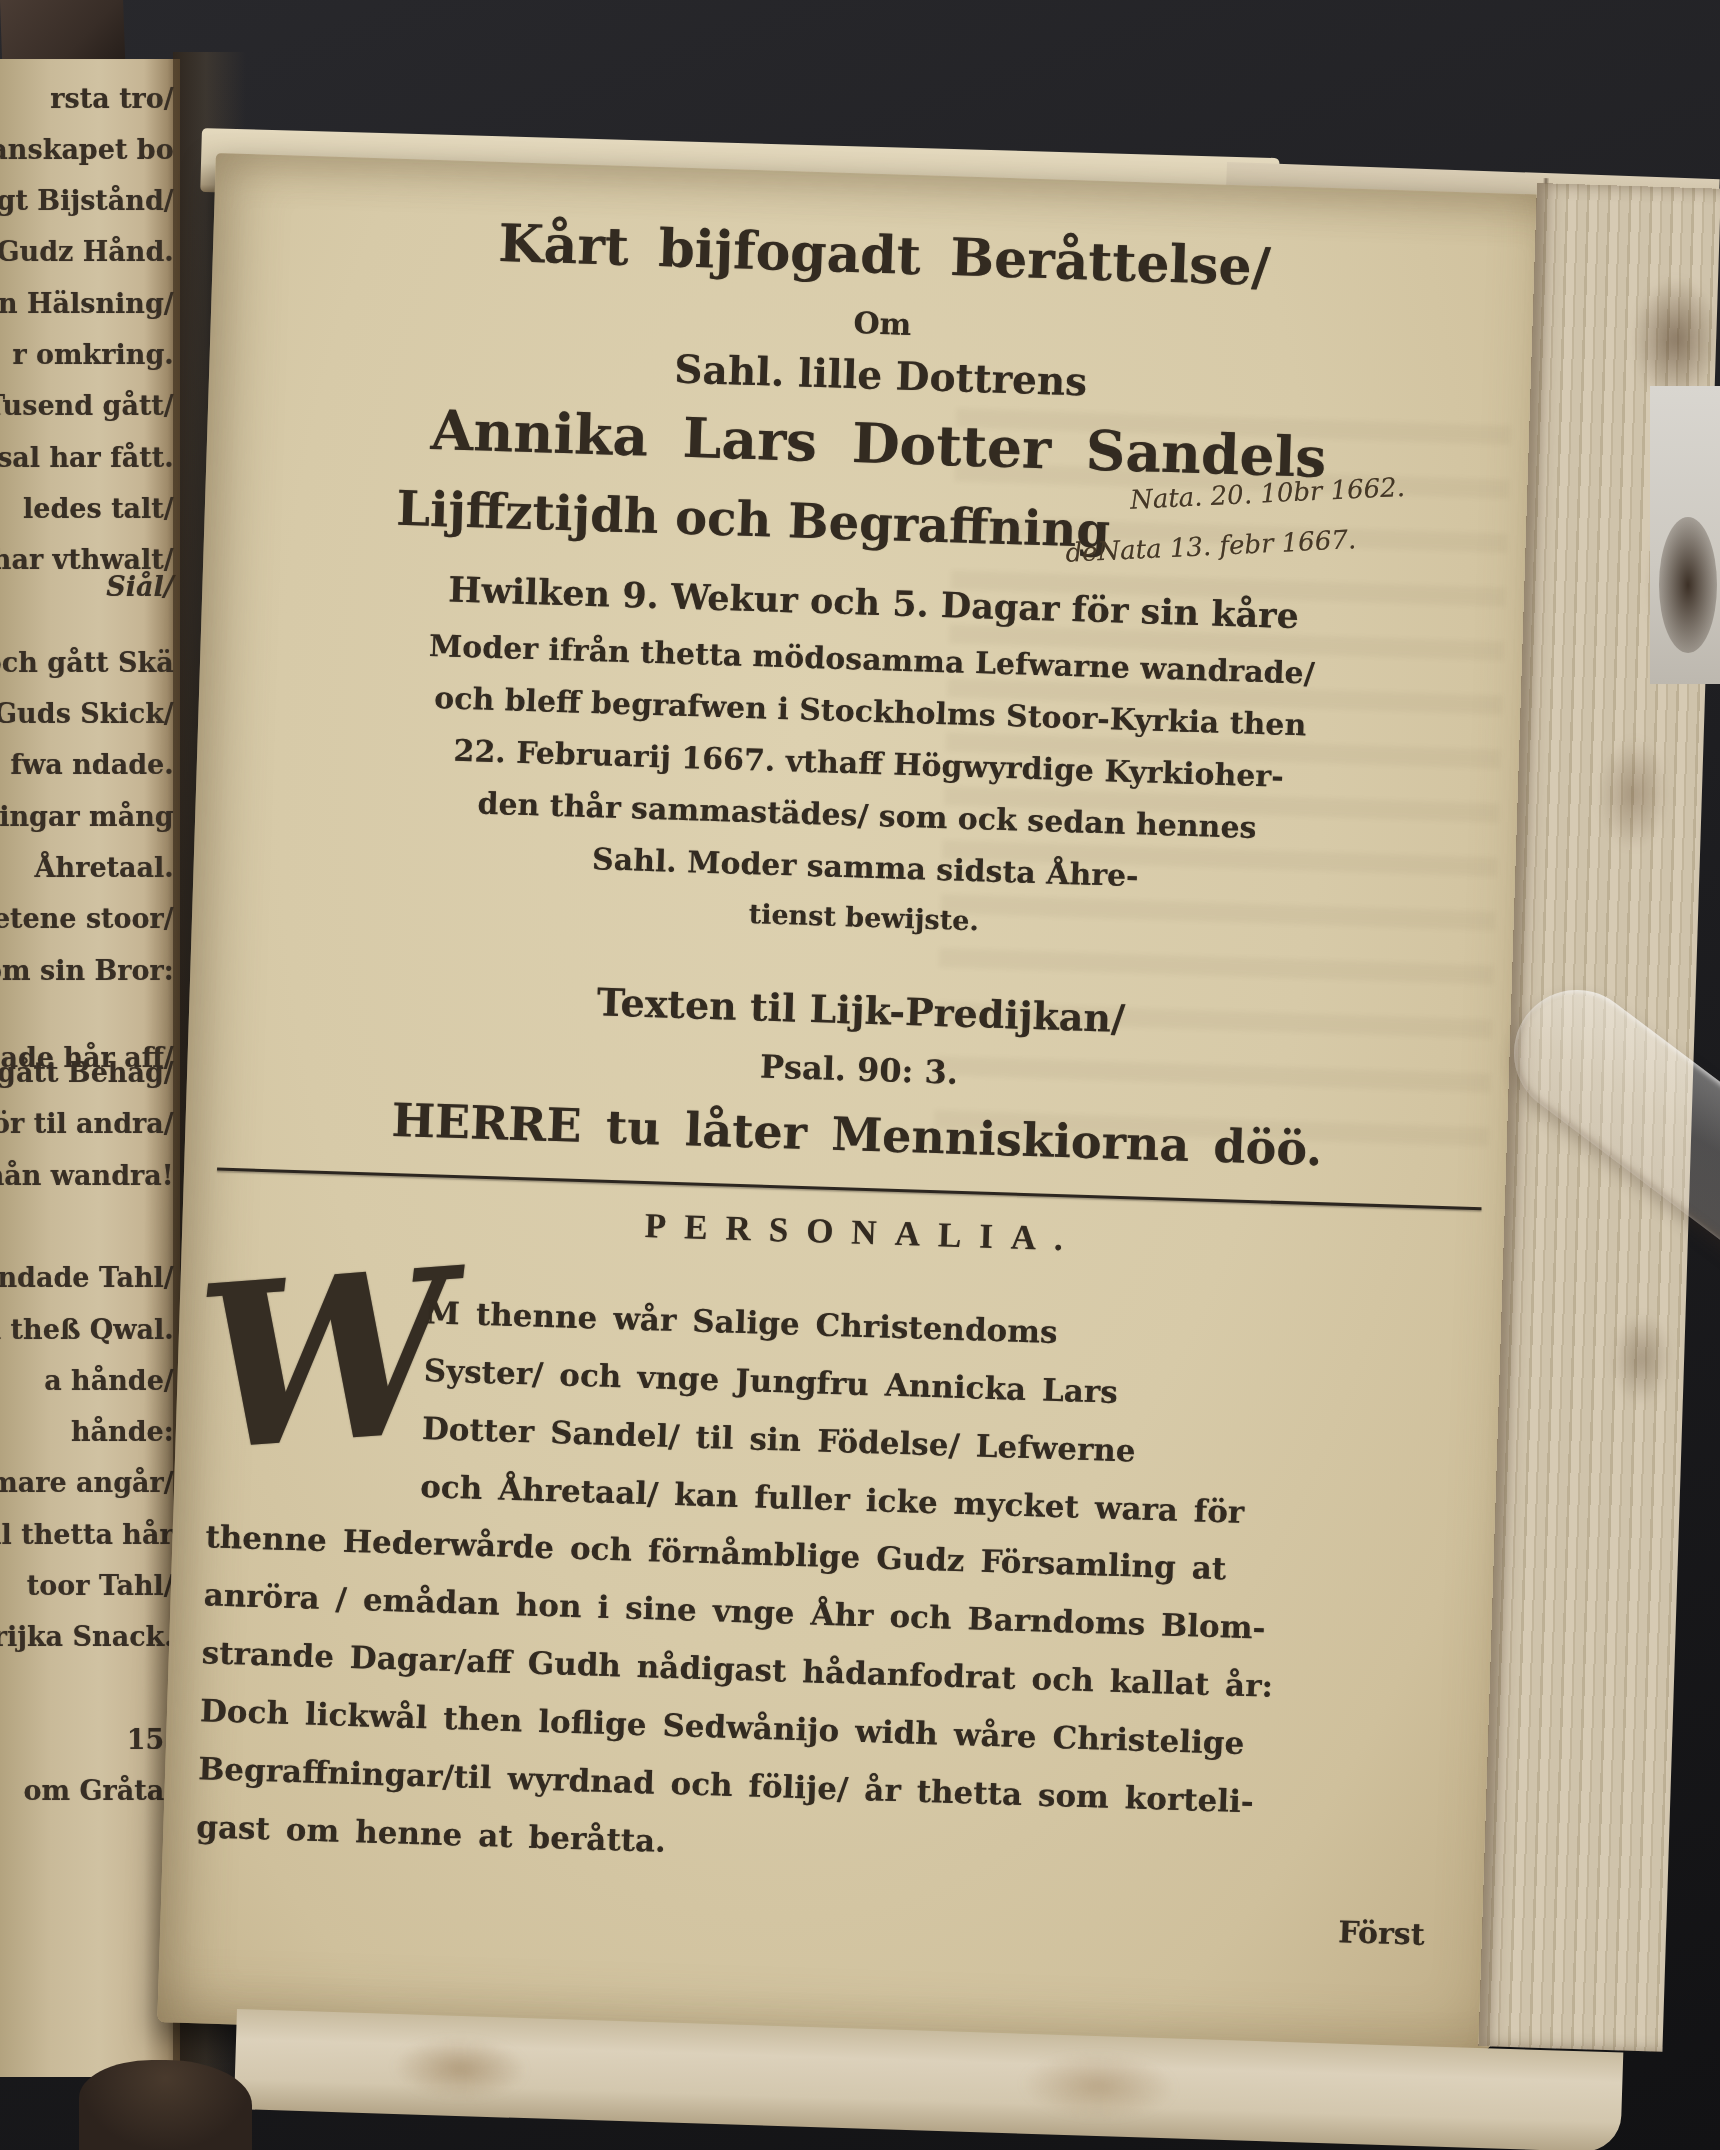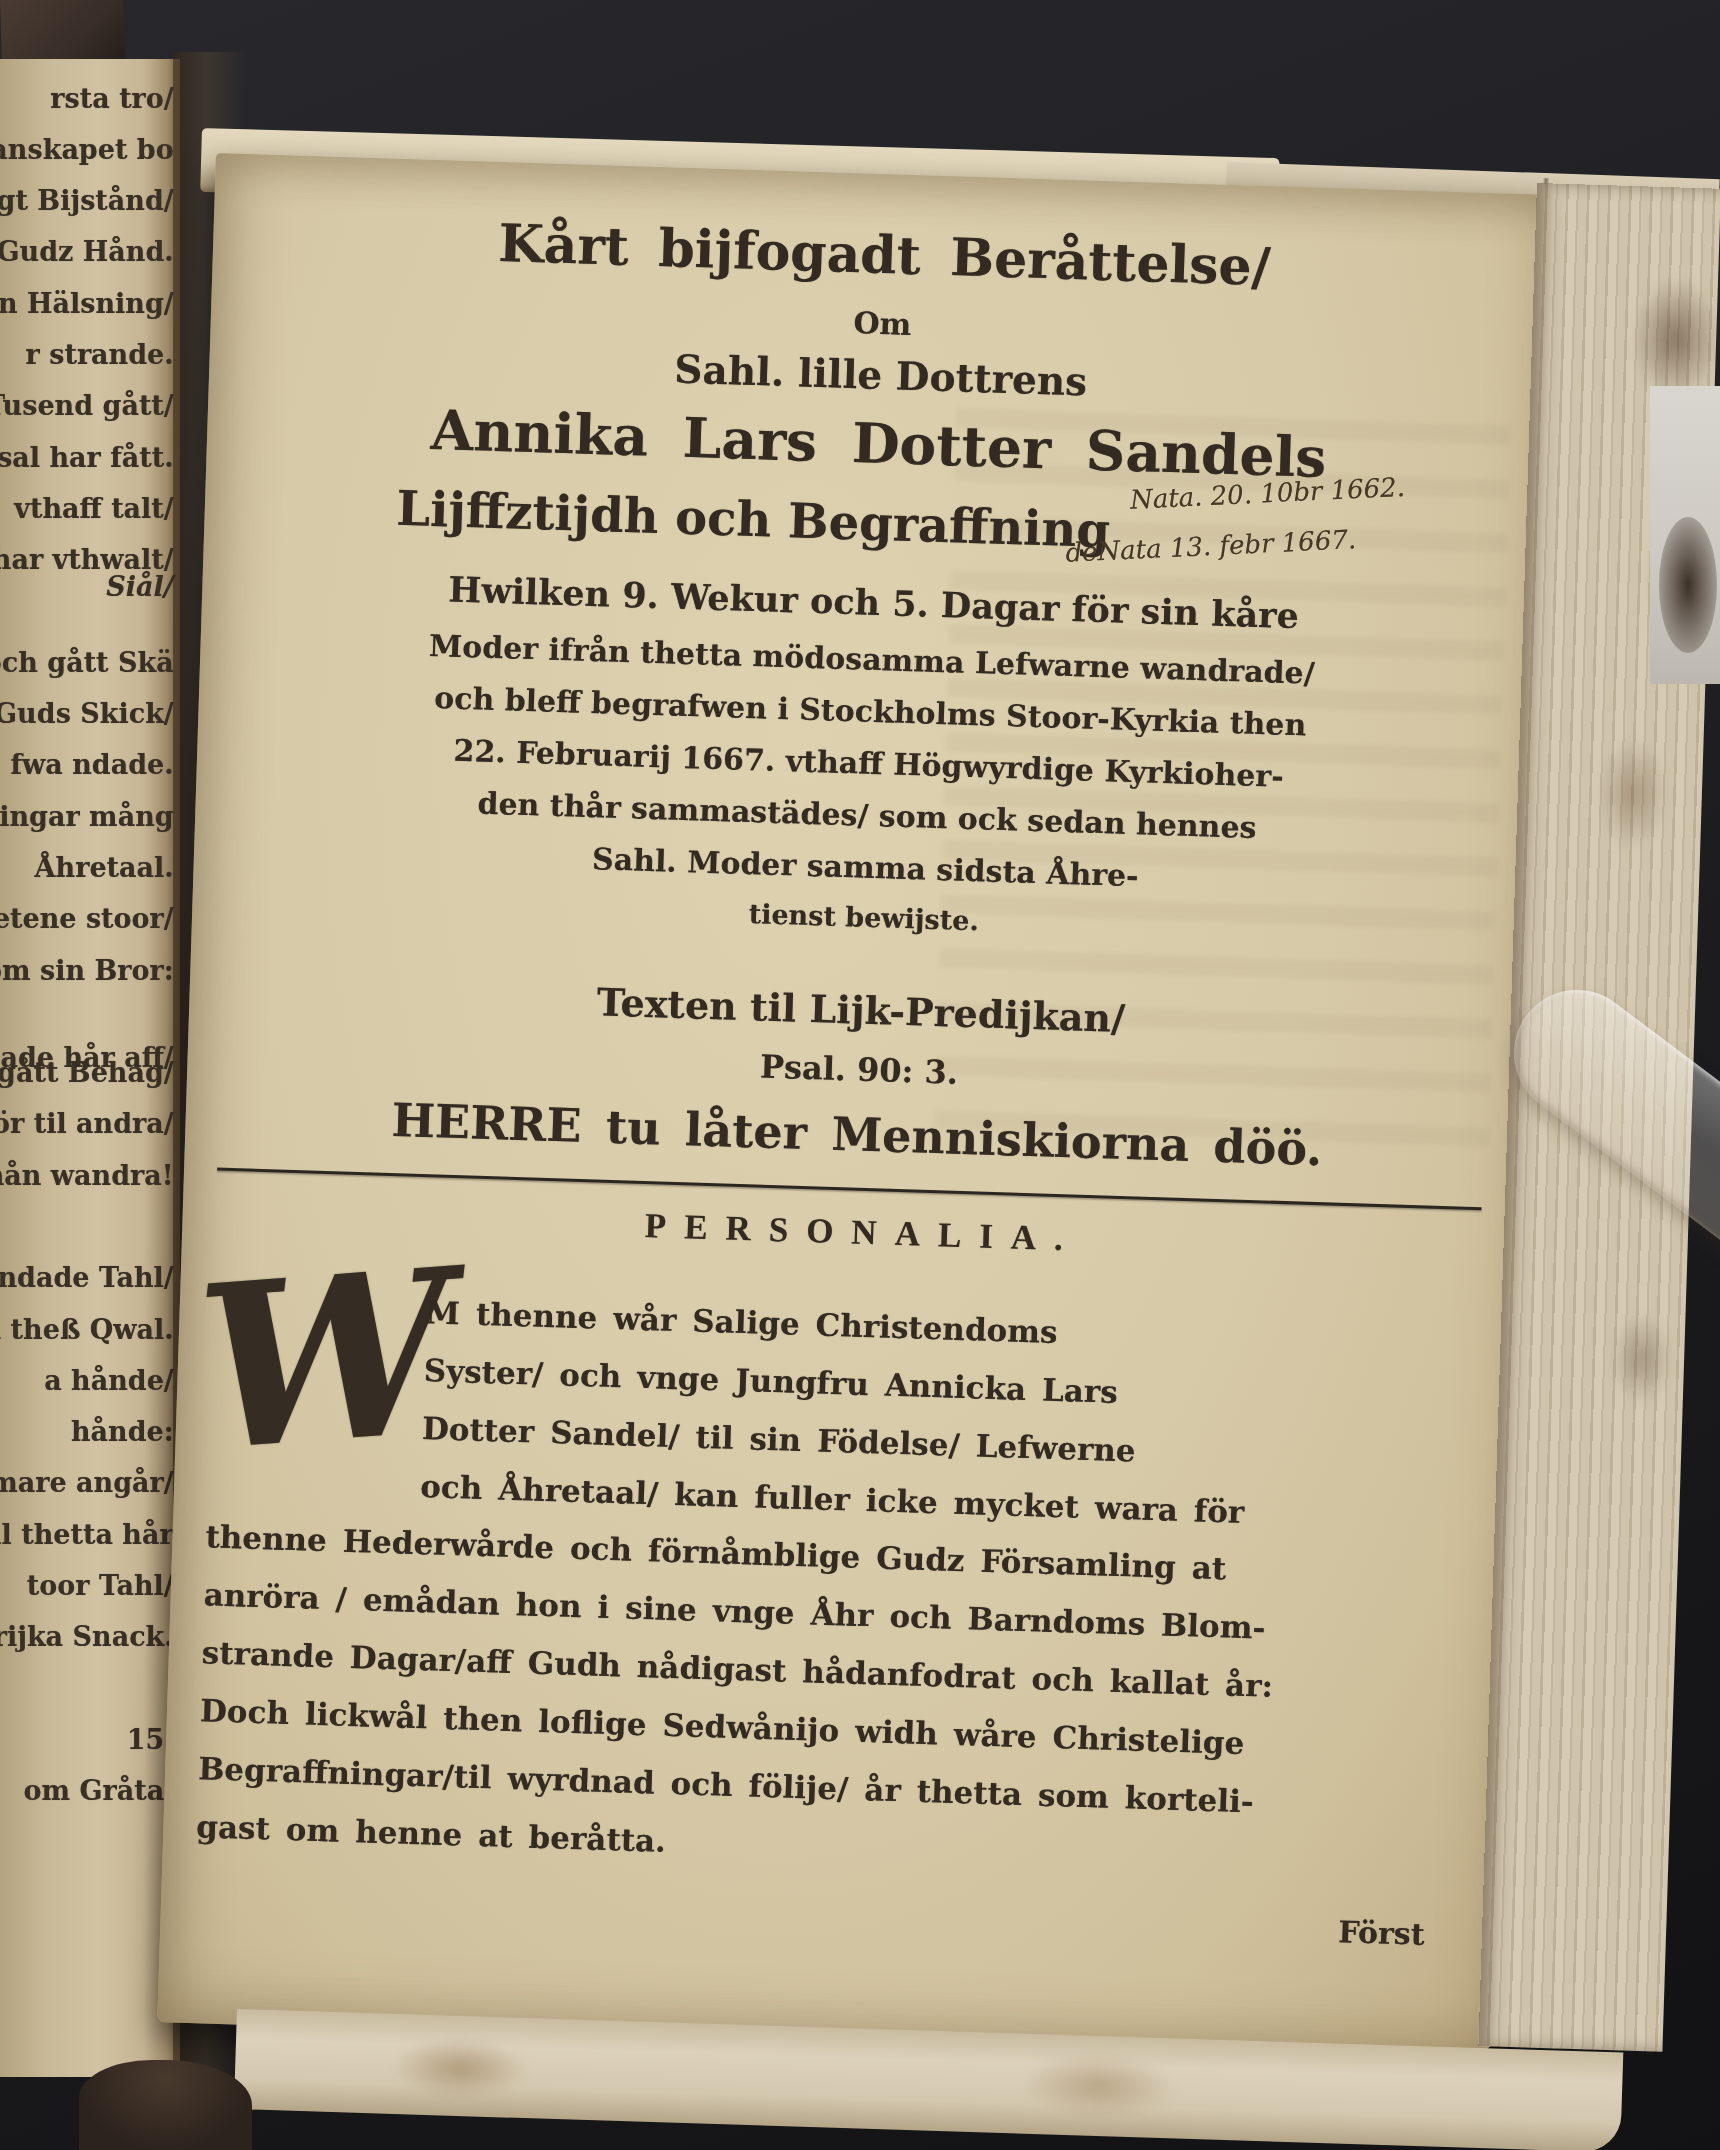--- a/index.html
+++ b/index.html
@@ -107,24 +107,24 @@
 
   <div class="cover-tl"></div>
 
   <div class="left-page">
     <div>
         <span class="lp-line" style="top: 23.6px;">rsta tro/</span>
         <span class="lp-line" style="top: 75px;">anskapet bo</span>
         <span class="lp-line" style="top: 126px;">ligt Bijstånd/</span>
         <span class="lp-line" style="top: 177px;">hi Gudz Hånd.</span>
         <span class="lp-line" style="top: 229px;">rogen Hälsning/</span>
-        <span class="lp-line" style="top: 280px;">r strande.</span>
+        <span class="lp-line" style="top: 280px;">r omkring.</span>
         <span class="lp-line" style="top: 331px;">undra Tusend gått/</span>
         <span class="lp-line" style="top: 383px;">Vpsal har fått.</span>
-        <span class="lp-line" style="top: 434px;">vthaff talt/</span>
+        <span class="lp-line" style="top: 434px;">ledes talt/</span>
         <span class="lp-line" style="top: 485px;">har vthwalt/</span>
         <span class="lp-line" style="top: 512px; font-style: italic;">Siål/</span>
         <span class="lp-line" style="top: 588px;">förnufft och gått Skä</span>
         <span class="lp-line" style="top: 639px;">i Guds Skick/</span>
         <span class="lp-line" style="top: 690px;">fwa ndade.</span>
         <span class="lp-line" style="top: 742px;">rt-Suckningar mång</span>
         <span class="lp-line" style="top: 793px;">Åhretaal.</span>
         <span class="lp-line" style="top: 844px;">waghetene stoor/</span>
         <span class="lp-line" style="top: 896px;">om sin Bror:</span>
         <span class="lp-line" style="top: 947px; margin-top: 36px;">ade hår aff/</span>

